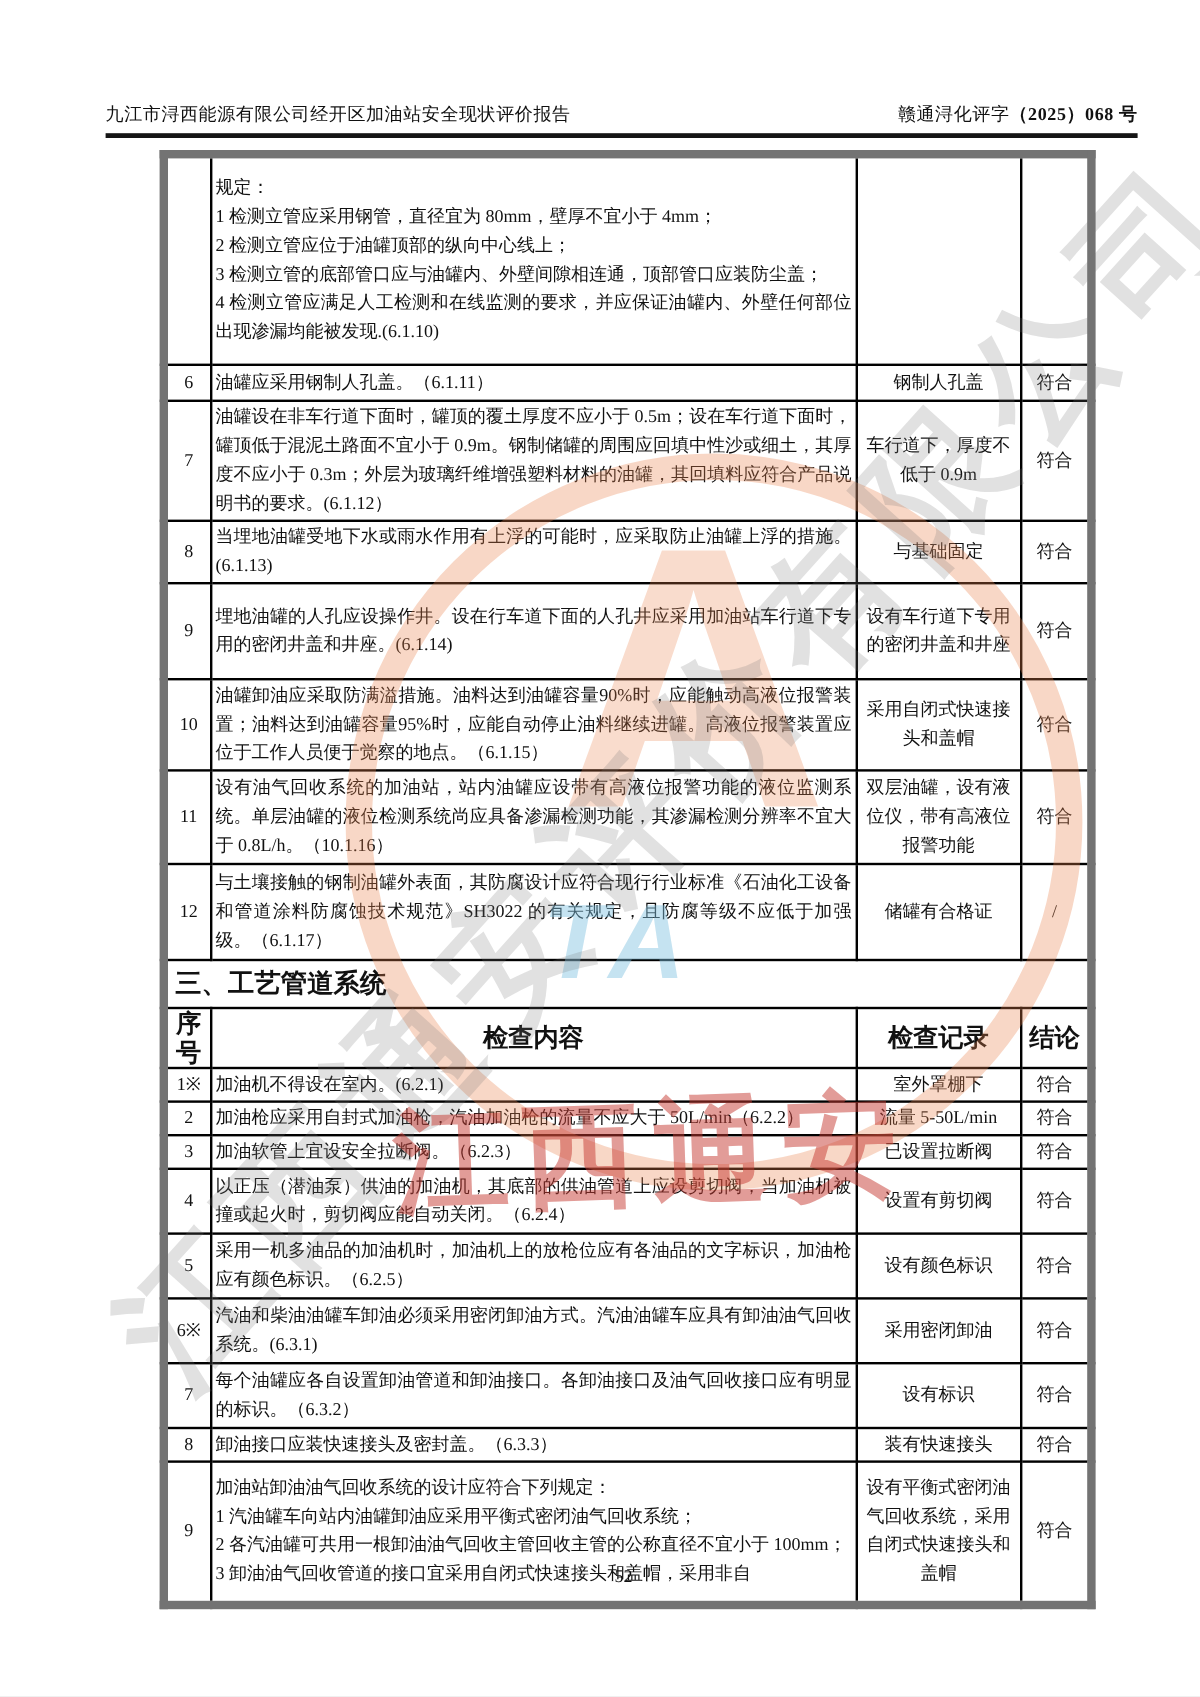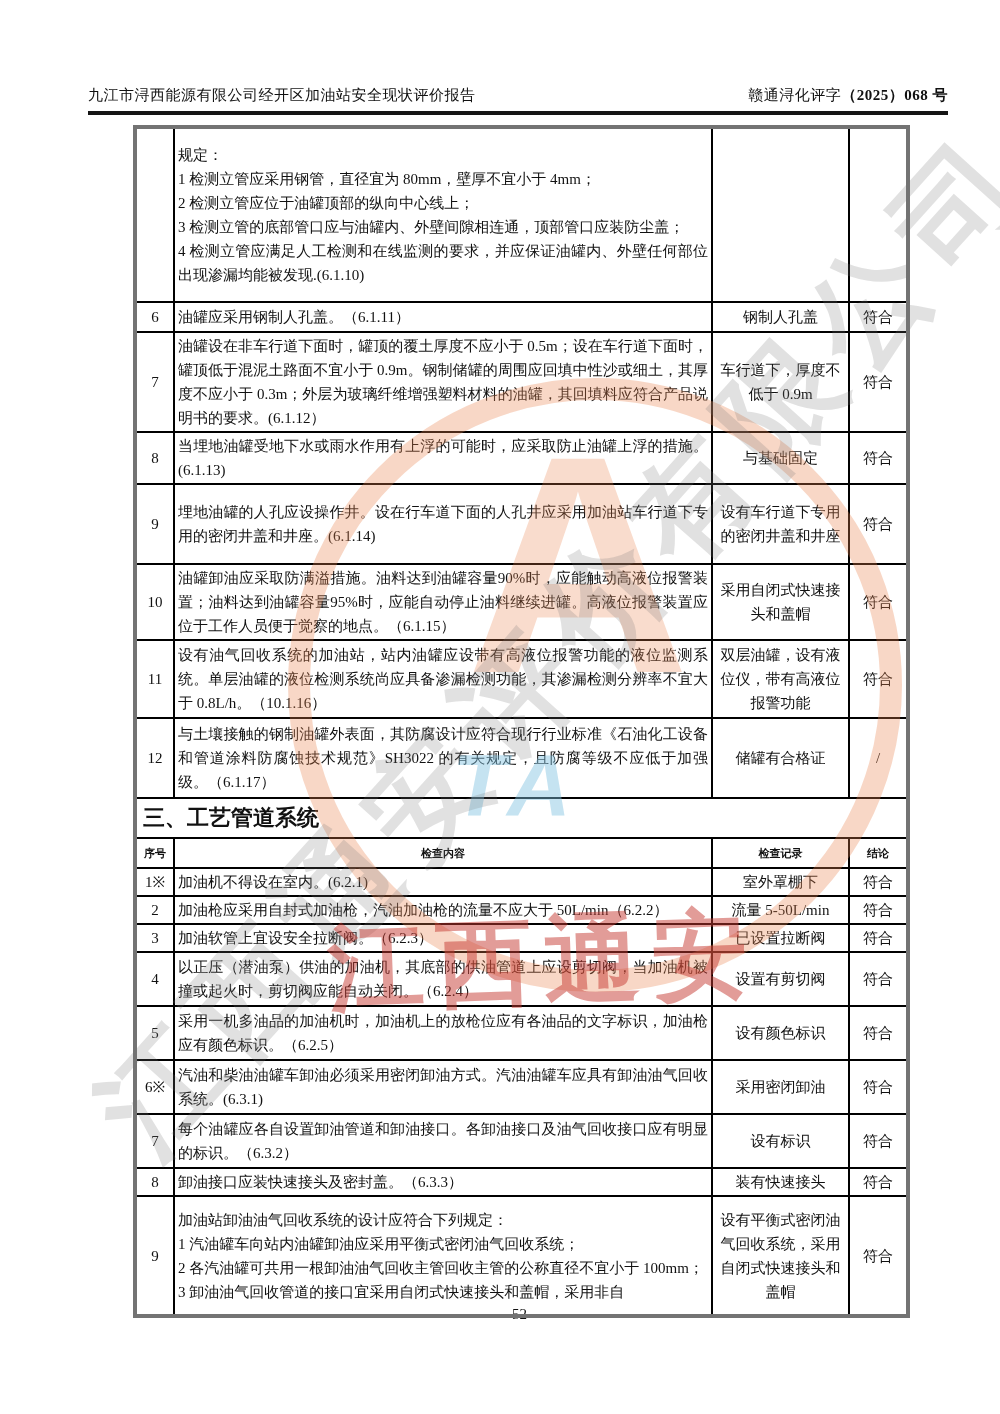--- a/index.html
+++ b/index.html
@@ -13,37 +13,37 @@
     position:absolute;left:88px;top:86px;width:860px;
     display:flex;justify-content:space-between;align-items:flex-end;
     font-size:15px;letter-spacing:.5px;
   }
   .pg-header .right b{font-family:"Liberation Serif","DejaVu Serif",serif;}
   .pg-rule{position:absolute;left:88px;top:111px;width:860px;height:4px;background:#151515;}
   
   .tbl-wrap{position:absolute;left:133px;top:125px;width:773px;z-index:1;}
   table.insp{
     border-collapse:collapse;table-layout:fixed;width:773px;
-    border:4px solid #737373;
+    border:7px solid #737373;
   }
   table.insp td{
     border:2px solid #000;overflow:hidden;
     font-size:15px;line-height:24px;vertical-align:middle;
     padding:1px 3px;
   }
   td.no-cell{text-align:center;font-size:15.5px;padding:1px 0;}
   td.content-cell{text-align:justify;white-space:pre-line;}
   td.content-cell.bold{font-weight:normal;}
   td.record-cell{text-align:center;font-size:15.5px;font-family:Liberation Serif, serif;}
   td.conclusion-cell{text-align:center;font-size:16px;}
   tr.section-title-row td{
     font-weight:bold;font-size:22px;height:26px;padding:6px;
   }
   tr.col-header-row td{
-    text-align:center;font-weight:bold;font-size:11px;height:28px;padding:0;
+    text-align:center;font-weight:bold;font-size:21px;height:28px;padding:0;
   }
   
   .page-number{
     position:absolute;left:133px;top:1306px;width:773px;text-align:center;
     font-size:15px;
   }
   
   .watermark-layer{position:absolute;inset:0;z-index:6;pointer-events:none;overflow:hidden;}
   .wm-diag{
     position:absolute;left:-140px;top:565px;width:1410px;text-align:center;

